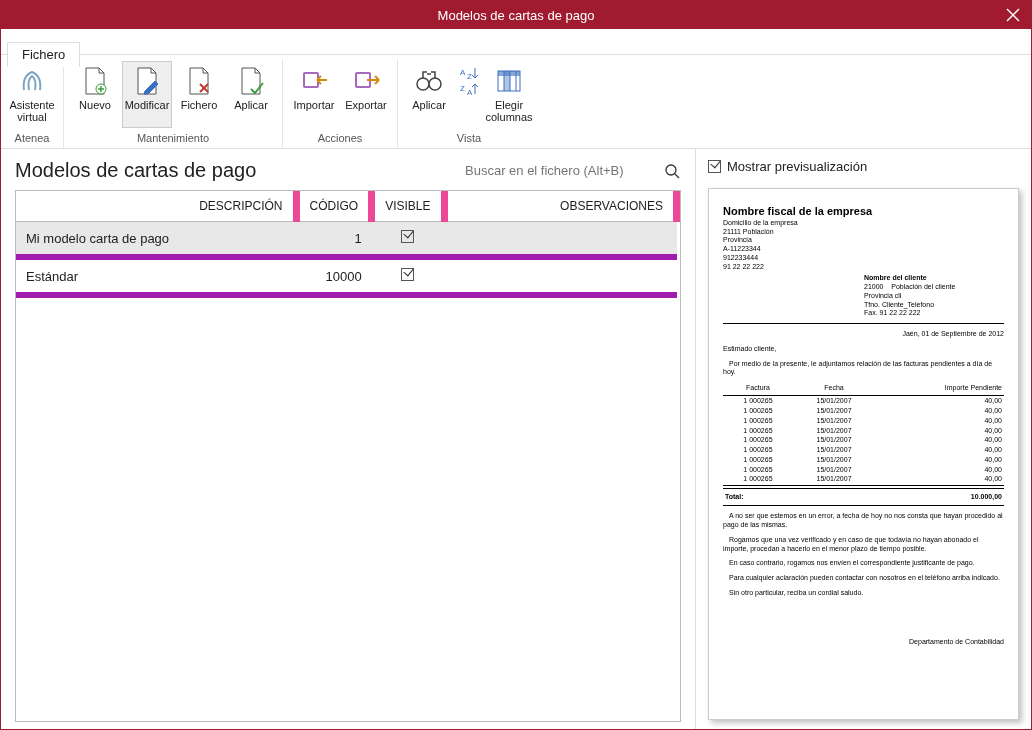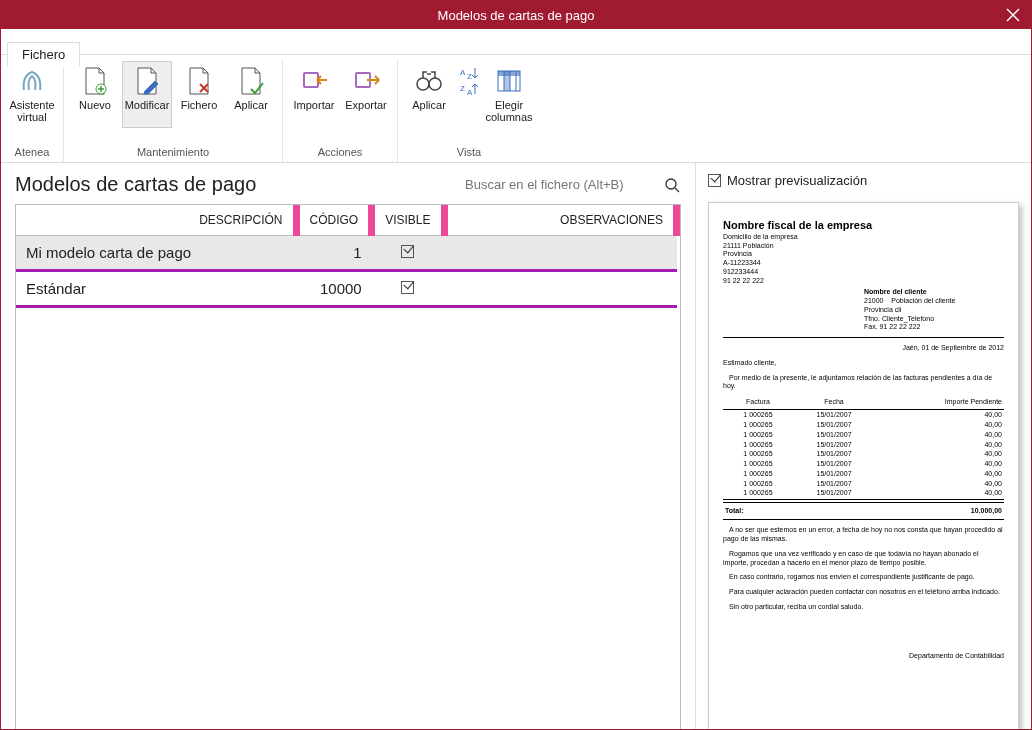--- a/index.html
+++ b/index.html
@@ -83,21 +83,21 @@
   .ribbon-label {
     font-size: 11px;
     text-align: center;
     line-height: 1.1;
     margin-top: 2px;
     min-height: 26px;
   }
   .ribbon-group-label {
     font-size: 11px;
     color: #555;
-    margin-top: 18px;
+    margin-top: 4px;
     padding-bottom: 2px;
     text-align: center;
   }
   .content {
     display: flex;
     height: calc(730px - 28px - 25px - 92px - 2px);
   }
   .left-pane {
     flex: 1;
     padding: 10px 14px;
@@ -131,22 +131,22 @@
     text-align: right;
     font-size: 12px;
     font-weight: 400;
     padding: 8px 10px;
     border-bottom: 1px solid #bbb;
     border-right: 7px solid #ec4899;
     background: #fff;
   }
   .grid td {
     padding: 8px 10px;
-    border-bottom: 3px solid #a21caf;
-    font-size: 15px;
+    border-bottom: 6px solid #a21caf;
+    font-size: 13px;
   }
   .grid tr.selected td { background: #e8e8e8; }
   .col-codigo { text-align: right; width: 70px;}
   .col-visible { text-align: center; width: 60px;}
   .col-obs { }
   .chk {
     display:inline-block; width:13px; height:13px; border:1px solid #555;
     position: relative;
   }
   .chk.checked::after{

